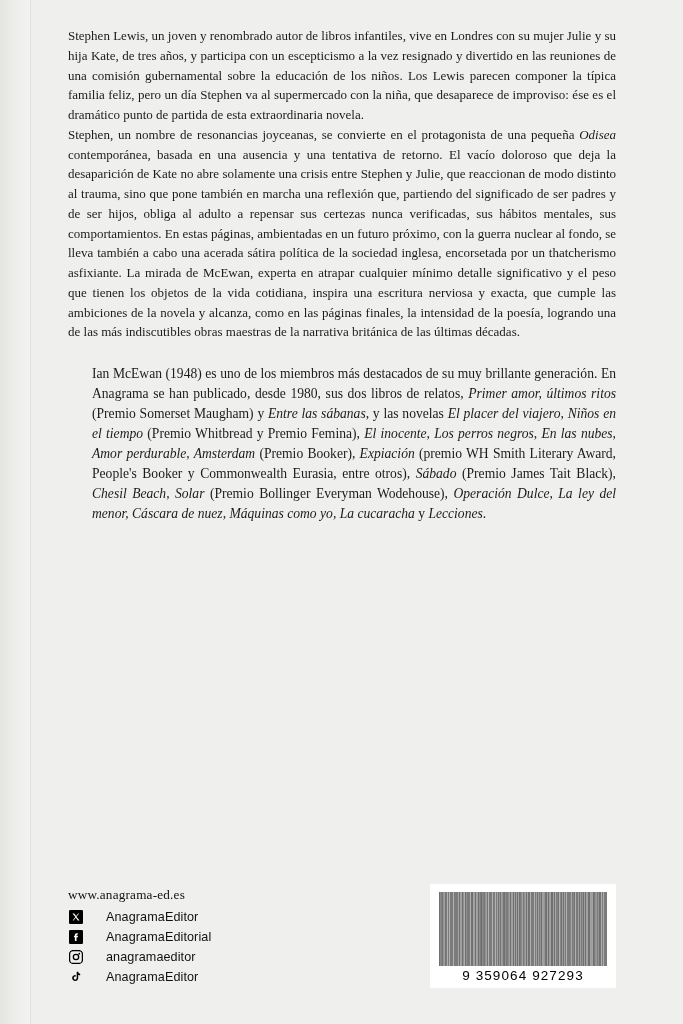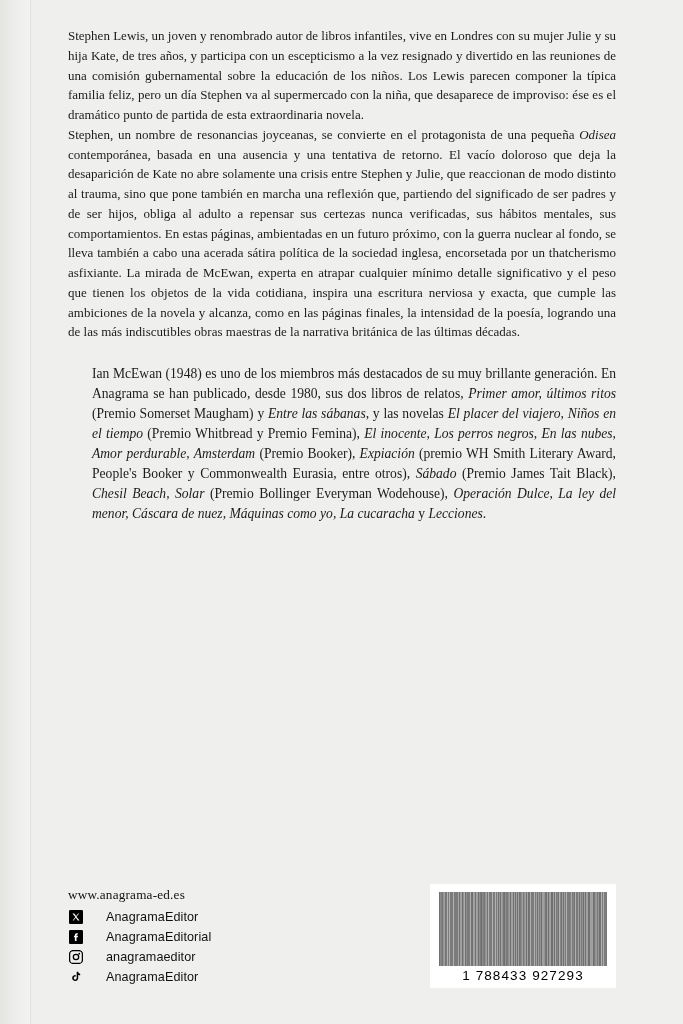--- a/index.html
+++ b/index.html
@@ -489,16 +489,16 @@
           <rect x="505.036" y="0" width="0.954" height="100" fill="#000"></rect>
           <rect x="505.971" y="0" width="0.954" height="100" fill="#000"></rect>
           <rect x="507.842" y="0" width="0.954" height="100" fill="#000"></rect>
           <rect x="510.647" y="0" width="0.954" height="100" fill="#000"></rect>
           <rect x="511.583" y="0" width="0.954" height="100" fill="#000"></rect>
           <rect x="514.388" y="0" width="0.954" height="100" fill="#000"></rect>
           <rect x="515.324" y="0" width="0.954" height="100" fill="#000"></rect>
           <rect x="517.194" y="0" width="0.954" height="100" fill="#000"></rect>
           <rect x="518.129" y="0" width="0.954" height="100" fill="#000"></rect>
         </svg>
-      <div class="isbn">1 788433 927293</div>
+      <div class="isbn">9 359064 927293</div>
     </div>
   </div>
 </div>
 
 </body></html>

